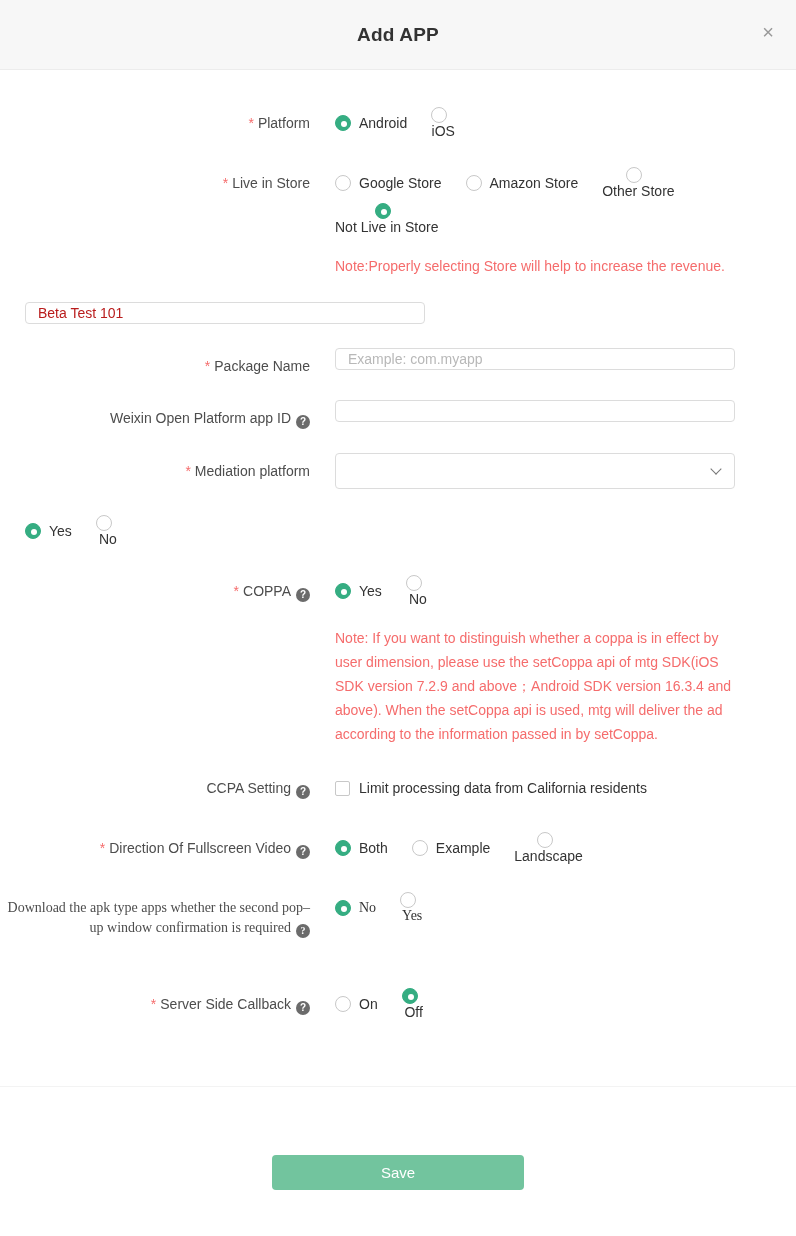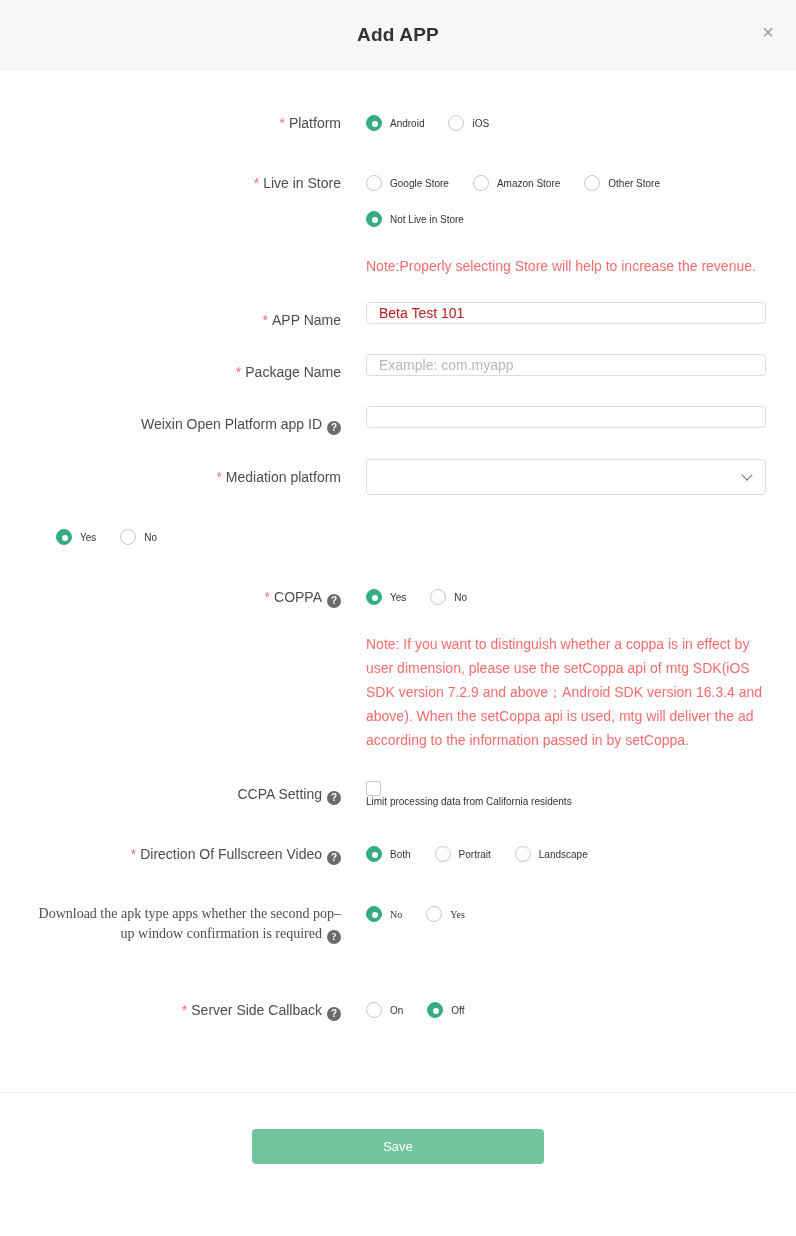--- a/index.html
+++ b/index.html
@@ -18,48 +18,48 @@
     display: flex; align-items: center; justify-content: center;
   }
   .title { font-size: 19px; font-weight: bold; color: #333; letter-spacing: .2px; text-align: right; }
   .close {
     position: absolute; right: 22px; top: 22px;
     font-size: 20px; color: #999; line-height: 1; cursor: pointer;
     background: none; border: none; font-family: inherit;
   }
 
   
-  .form { padding-top: 35px; padding-left: 31px; }
+  .form { padding-top: 35px; }
   .row { display: flex; align-items: flex-start; margin-bottom: 24px; }
   .label {
     width: 310px; text-align: right; font-size: 14px; color: #4d4d4d;
     line-height: 20px; padding-top: 8px;
   }
   .req { color: #f56c6c; margin-right: 4px; }
   .control { margin-left: 25px; width: 410px; }
   .hline { min-height: 36px; display: flex; align-items: center; }
 
   
   .radios-line { display: flex; align-items: center; }
   .radio { display: inline-flex; align-items: center; cursor: pointer; margin-right: 24px; }
-  .radio:last-child { margin-right: 0; }
+  .radio:last-child { margin-right: 0; flex-direction: column; }
   .rb {
     width: 16px; height: 16px; border-radius: 50%;
     border: 1px solid #c8c8c8; background: #fff; margin-right: 8px;
     position: relative; flex: none;
   }
   .rb.checked { background: #35ad82; border-color: #35ad82; }
   .rb.checked::after {
     content: ""; position: absolute; left: 5px; top: 5px;
     width: 6px; height: 6px; border-radius: 50%; background: #fff;
   }
-  .rlbl { font-size: 10px; color: #333; }
-
-  
-  .checkbox { display: inline-flex; align-items: flex-start; cursor: pointer; flex-direction: column; }
+  .rlbl { font-size: 14px; color: #333; }
+
+  
+  .checkbox { display: inline-flex; align-items: flex-end; cursor: pointer; }
   .cb {
     width: 15px; height: 15px; border: 1px solid #c8c8c8; border-radius: 2px;
     background: #fff; margin-right: 9px; flex: none;
   }
 
   
   .note { color: #f56c6c; font-size: 14px; line-height: 24px; margin-top: 17px; width: 400px; }
 
   
   .input {
@@ -88,23 +88,24 @@
   }
 
   .gap-lg { margin-bottom: 48px; font-family: Liberation Serif, serif; }
 
   
   .footer {
     margin-top: 64px; border-top: 1px solid #f3f3f3;
     padding: 36px 0 46px; display: flex; justify-content: center;
   }
   .save {
-    width: 292px; height: 35px; background: #72c49e; color: #fff;
-    border: none; border-radius: 4px; font-size: 13px; font-family: inherit;
+    width: 252px; height: 35px; background: #72c49e; color: #fff;
+    border: none; border-radius: 4px; font-size: 15px; font-family: inherit;
     cursor: pointer;
+    margin-top: 32px;
   }
 </style>
 </head>
 <body>
 
 <div class="modal">
 
   <div class="header">
     <div class="title">Add APP</div>
     <button class="close">×</button>
@@ -153,23 +154,20 @@
           <label class="radio">
             <span class="rb checked"></span>
             <span class="rlbl">Not Live in Store</span>
           </label>
         </div>
         <div class="note">Note:Properly selecting Store will help to increase the revenue.</div>
       </div>
     </div>
 
     <div class="row">
-      <div class="label">
-        <span class="req">*</span><span>APP Name</span>
-      </div>
       <div class="control">
         <input class="input" type="text" value="Beta Test 101" style="">
       </div>
     </div>
 
     <div class="row">
       <div class="label">
         <span class="req">*</span><span>Package Name</span>
       </div>
       <div class="control">
@@ -251,21 +249,21 @@
         <span class="req">*</span><span>Direction Of Fullscreen Video</span><span class="help">?</span>
       </div>
       <div class="control">
         <div class="hline radios-line">
           <label class="radio">
             <span class="rb checked"></span>
             <span class="rlbl">Both</span>
           </label>
           <label class="radio">
             <span class="rb"></span>
-            <span class="rlbl">Portrait</span>
+            <span class="rlbl">Example</span>
           </label>
           <label class="radio">
             <span class="rb"></span>
             <span class="rlbl">Landscape</span>
           </label>
         </div>
       </div>
     </div>
 
     <div class="row gap-lg">

